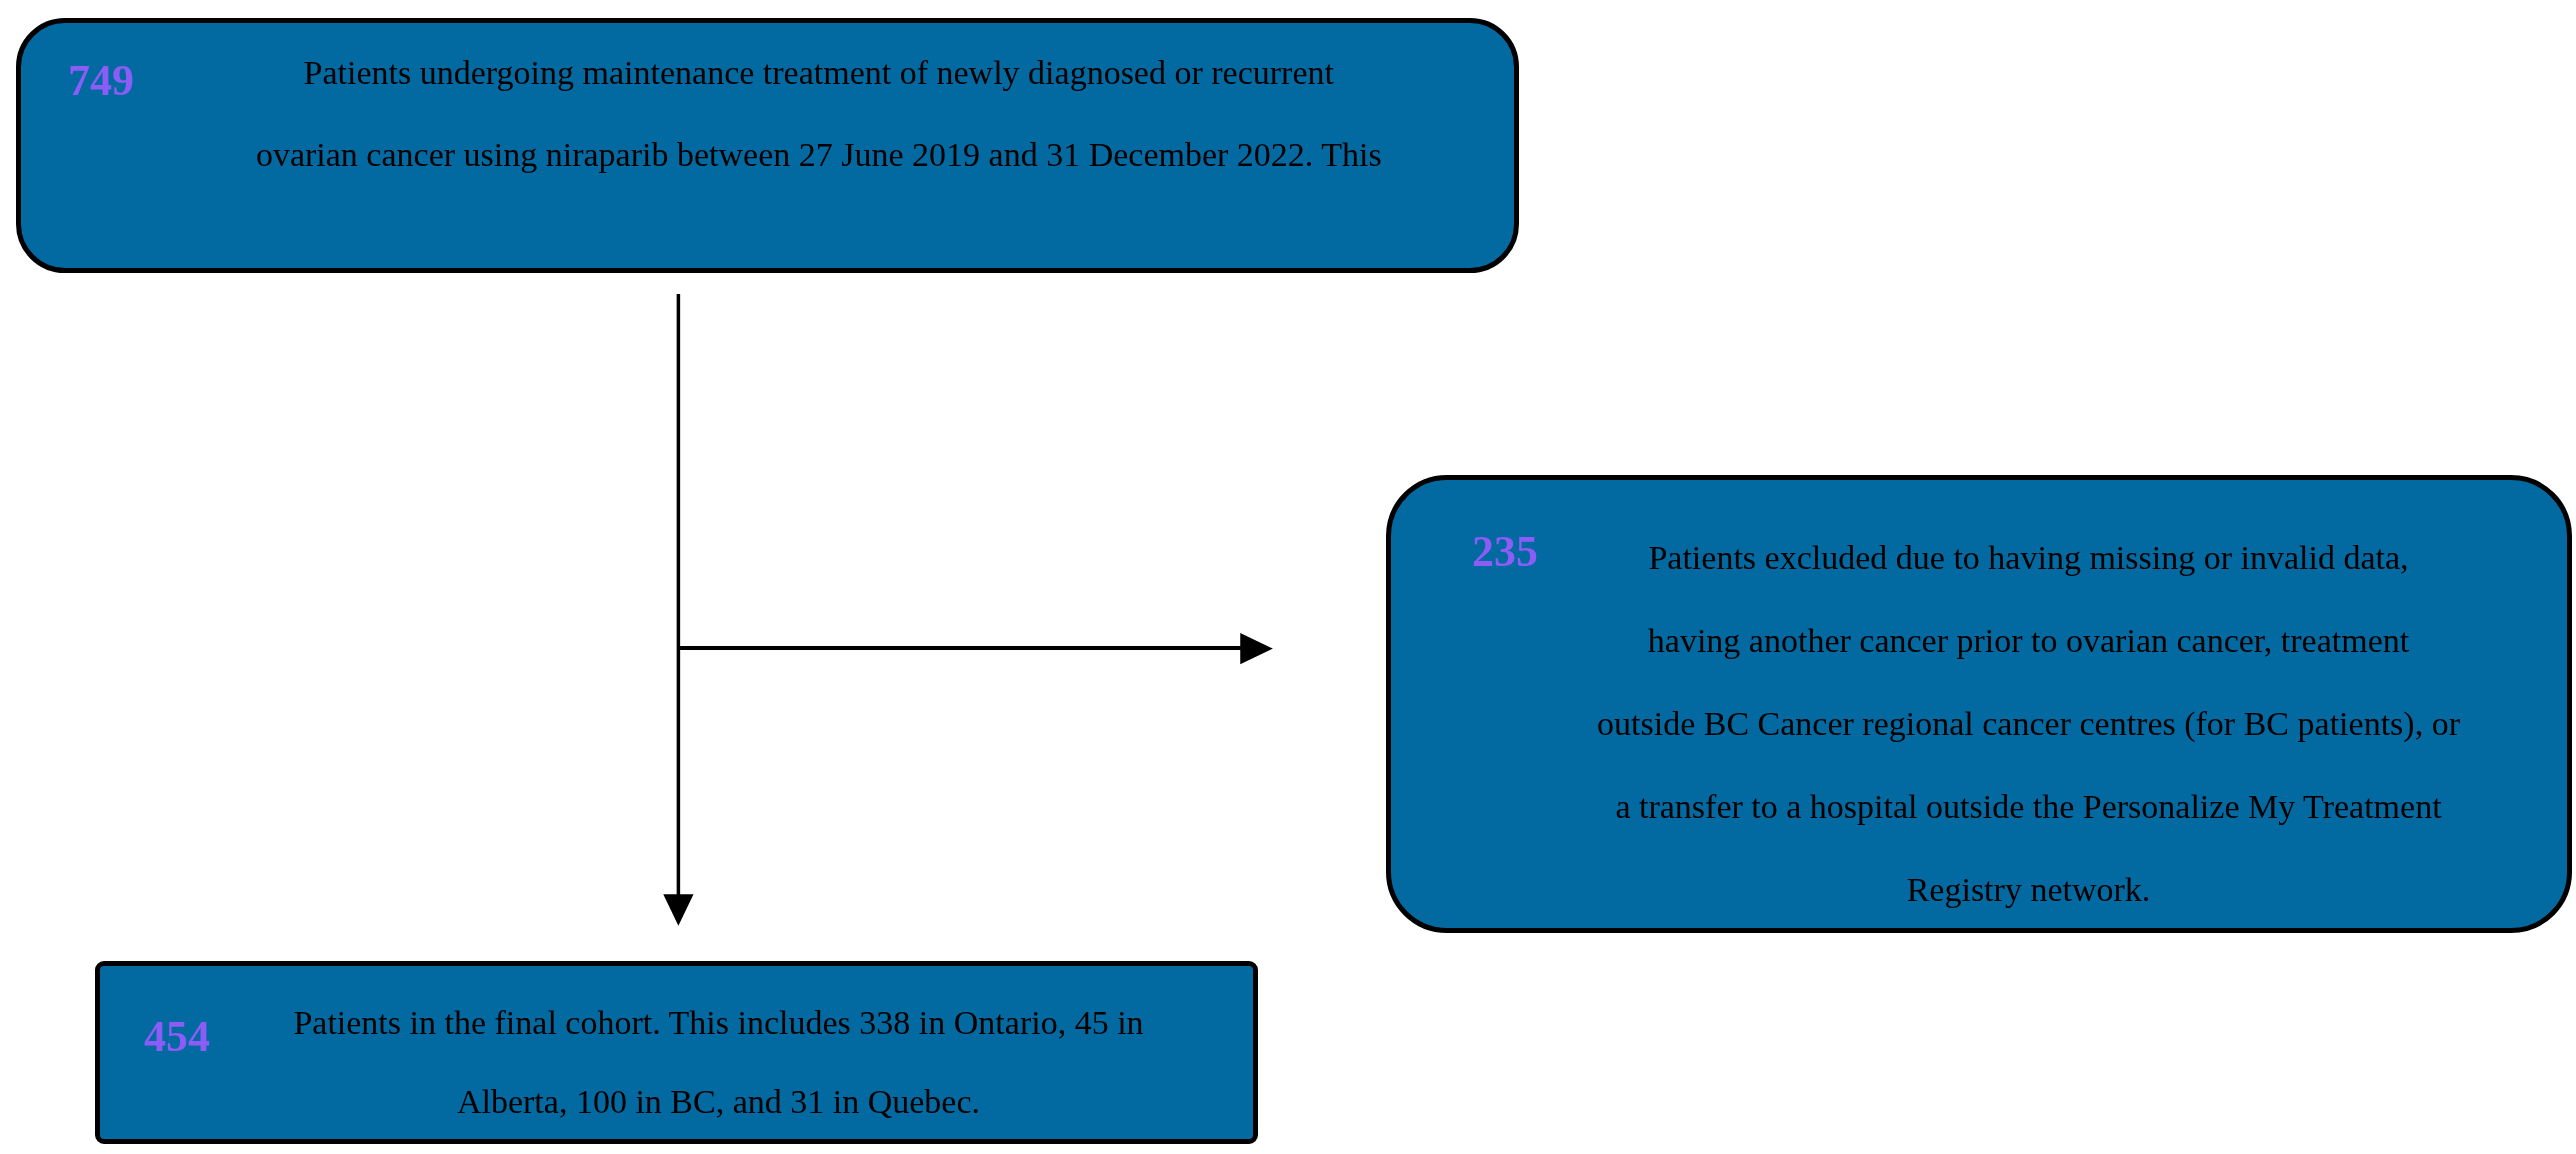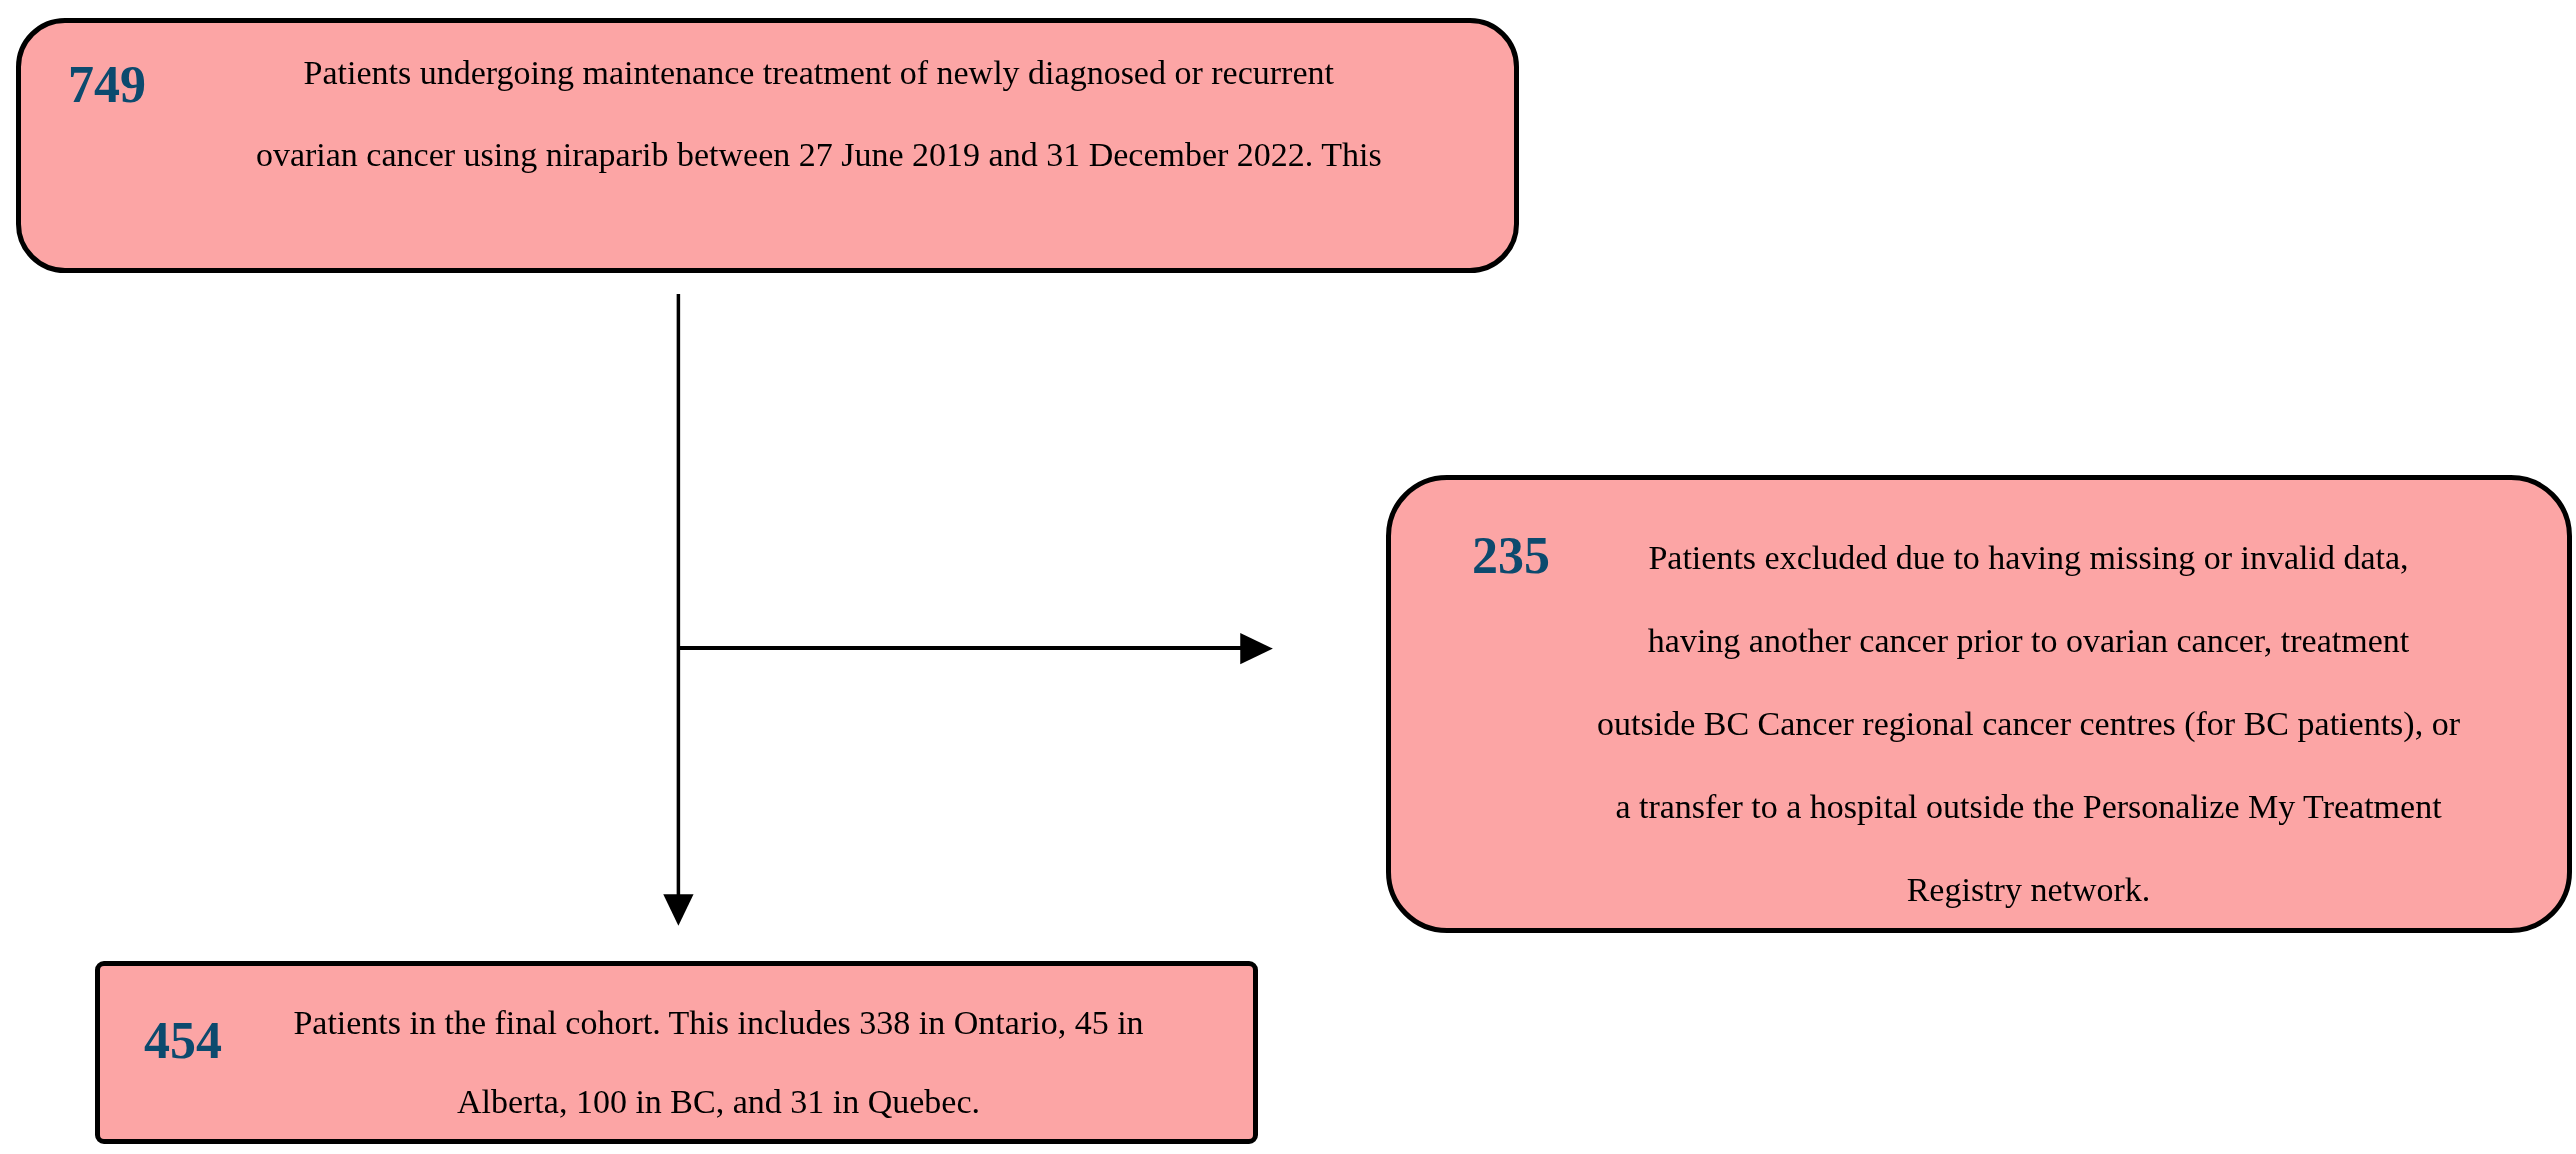--- a/index.html
+++ b/index.html
@@ -13,35 +13,35 @@
     height: 1154px;
     background: #ffffff;
     overflow: hidden;
     font-family: "Liberation Serif", "DejaVu Serif", serif;
     color: #000000;
   }
   .box {
     position: absolute;
     box-sizing: border-box;
     border: 5.2px solid #000000;
-    background: #fca5a5;
+    background: #0369a1;
   }
   .box .text {
     text-align: center;
     font-size: 34px;
     color: #000000;
   }
   .box .line {
     white-space: nowrap;
   }
   .num {
     position: absolute;
-    font-size: 52px;
+    font-size: 44px;
     font-weight: 700;
-    color: #0c4a6e;
+    color: #8b5cf6;
     white-space: nowrap;
   }
   
   #box-initial {
     left: 16.3px; top: 17.5px;
     width: 1503px; height: 255px;
     border-width: 5.2px;
     border-radius: 49px;
   }
   #box-initial .text {

